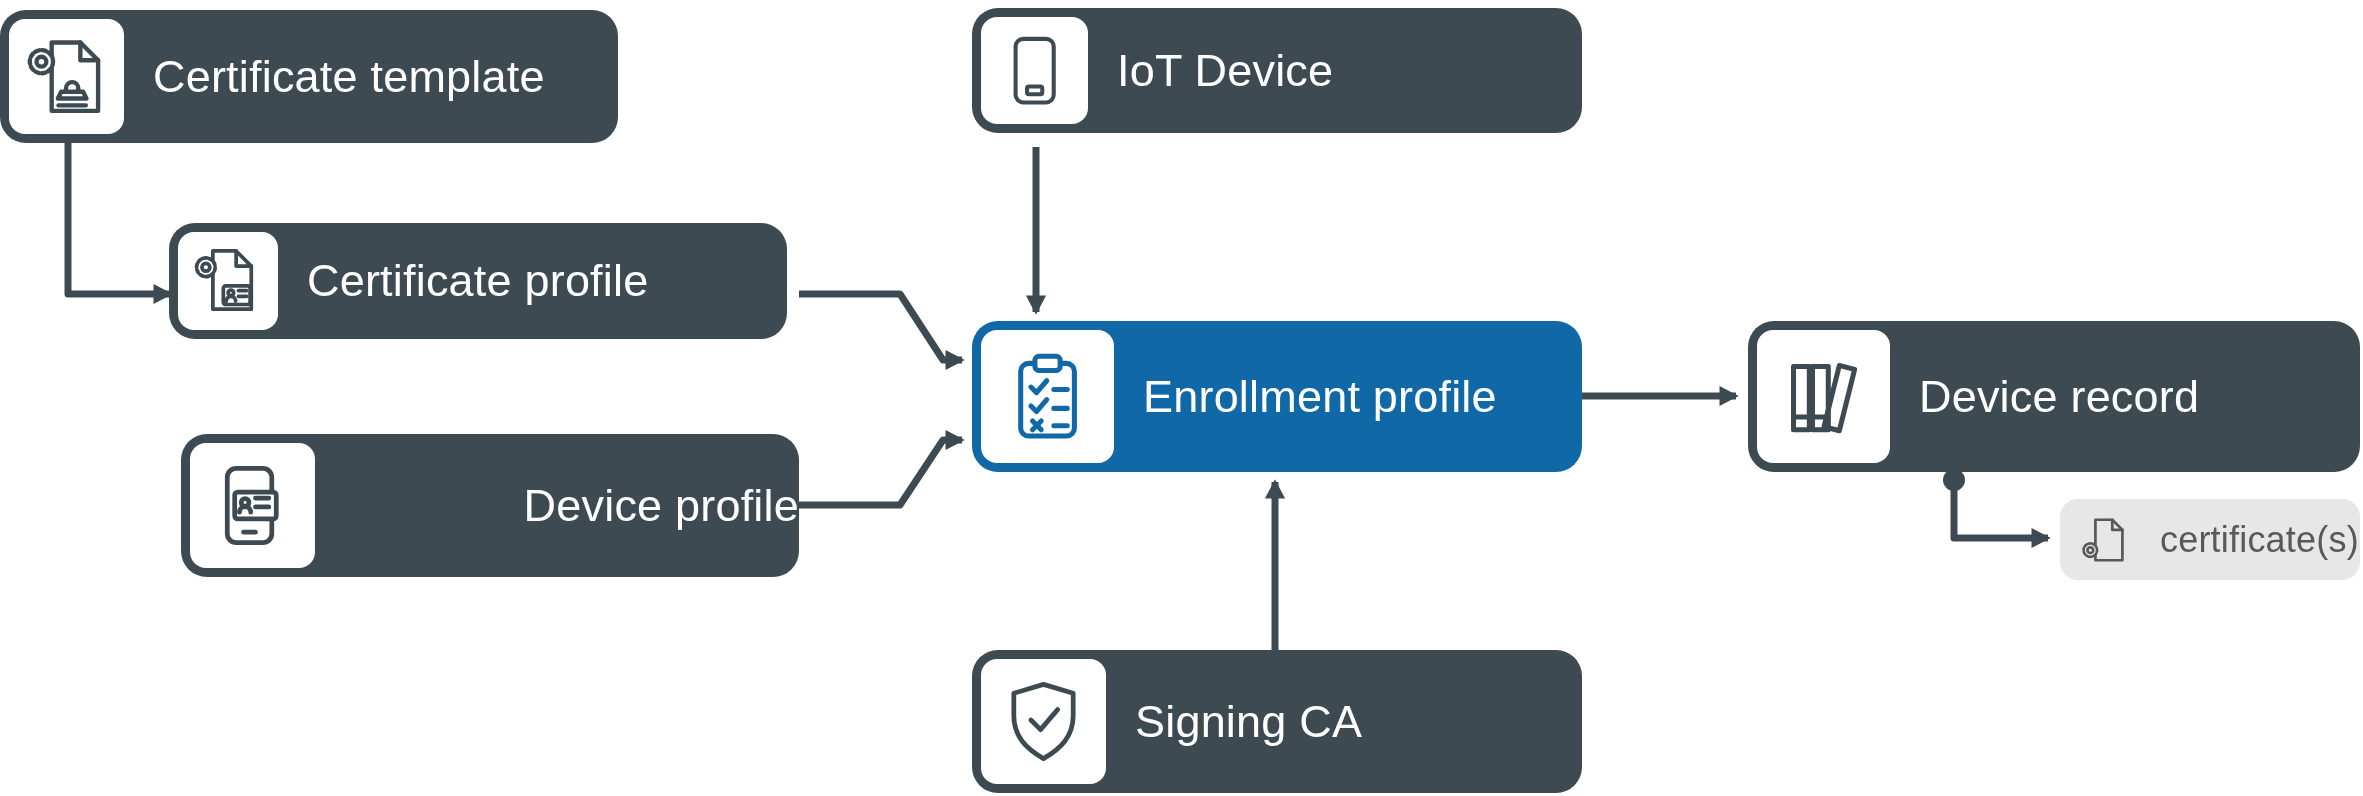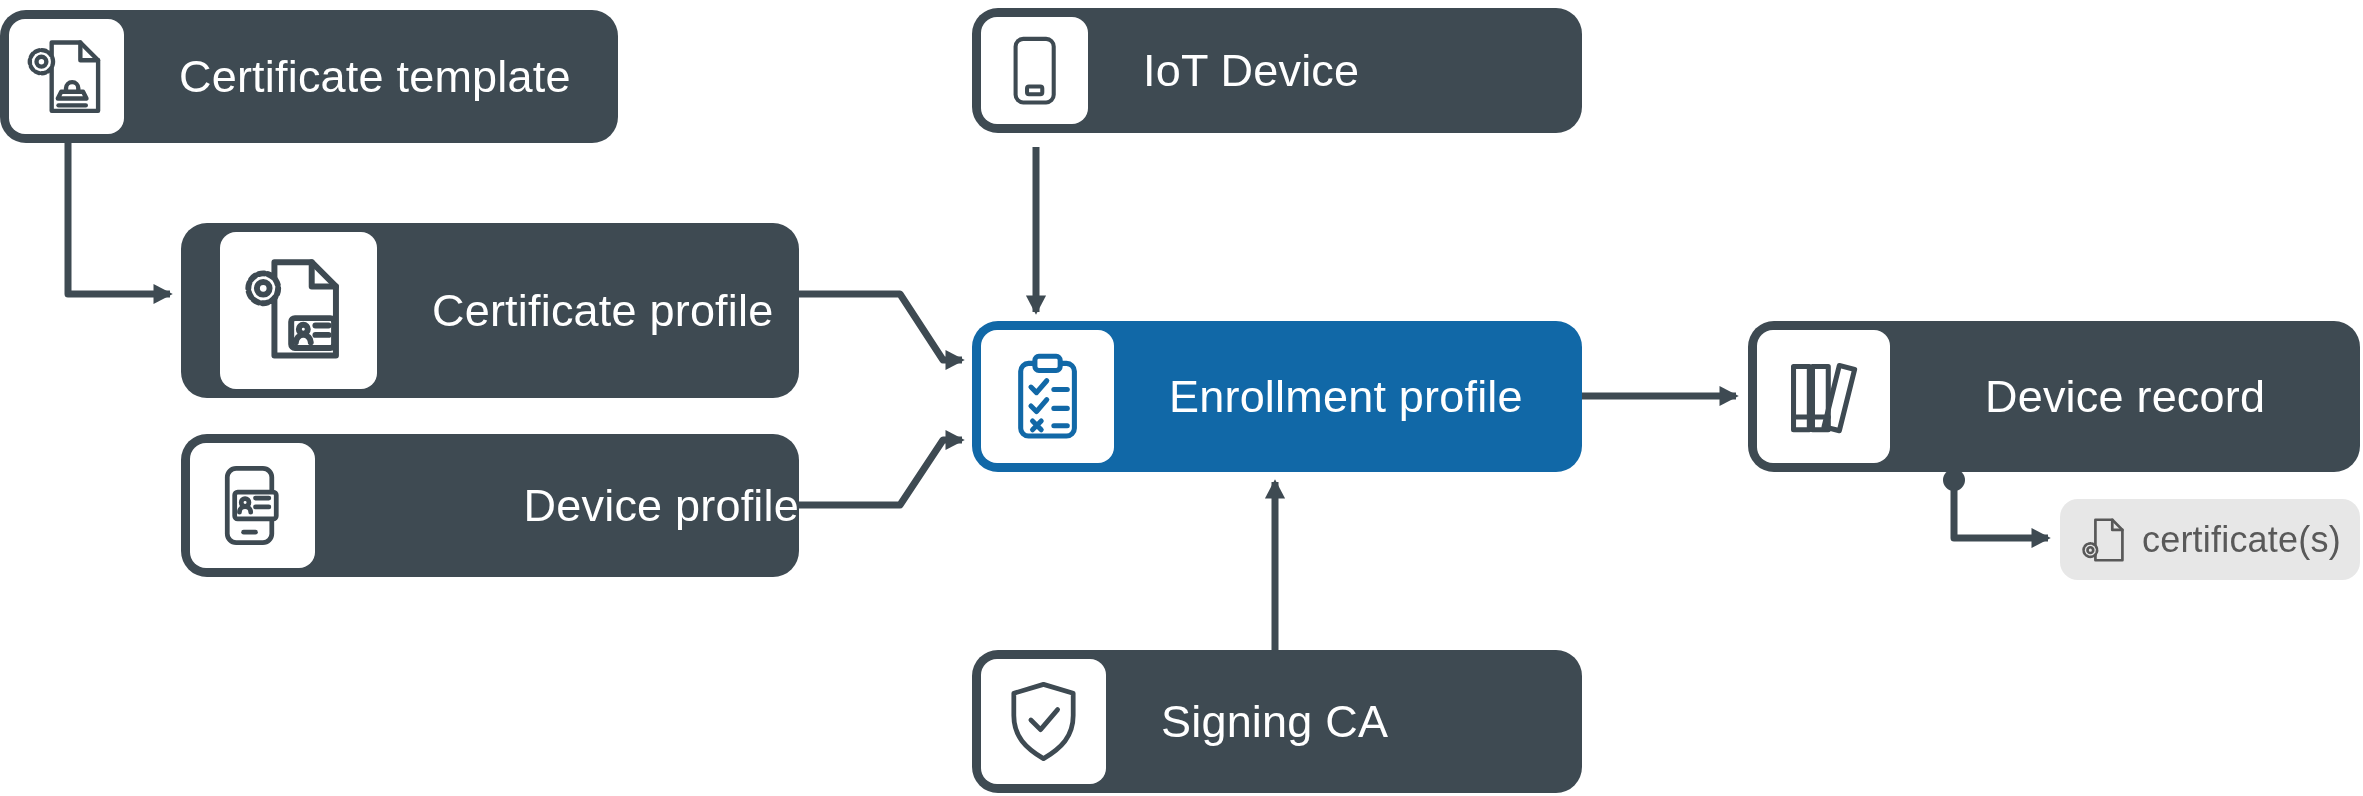--- a/index.html
+++ b/index.html
@@ -30,24 +30,24 @@
   .node.blue .iconbox { color: var(--node-blue, #1168A7); }
   .iconbox svg { width: 76%; height: 76%; }
 
   .icon g {
     fill: none; stroke: currentColor; stroke-width: 3.2;
     stroke-linecap: round; stroke-linejoin: round;
   }
 
   .label {
     color: var(--label-light, #ffffff); font-size: 45px; font-weight: 400;
-    margin-left: 46px; white-space: nowrap; letter-spacing: 0.2px;
+    margin-left: 20px; white-space: nowrap; letter-spacing: 0.2px;
   }
   .node.light .label {
-    color: var(--label-gray, #595959); font-size: 36px; margin-left: 12px;
+    color: var(--label-gray, #595959); font-size: 36px; margin-left: 30px;
   }
   .node.light .smallicon { margin-left: 16px; width: 54px; height: 54px; color: var(--label-gray, #595959); }
 </style>
 </head>
 <body>
 
 <div class="canvas">
 
   <svg class="connectors" viewBox="0 0 2363 796" xmlns="http://www.w3.org/2000/svg">
     <defs>
@@ -75,21 +75,21 @@
         <circle cx="13.5" cy="21" r="3.6"></circle>
         <path d="M31.5 43 v-2.5 a4.5 4.5 0 0 1 9 0 V43"></path>
         <path d="M28 43 h16 l2.5 5 h-21 z"></path>
         <path d="M26 53 h20"></path>
       </g>
         </svg>
     </div>
     <div class="label">Certificate template</div>
   </div>
 
-  <div class="node dark" style="left:181px; top:223px; width:618px; height:175px;padding-left:30px;">
+  <div class="node dark" style="left:169px; top:223px; width:618px; height:116px;">
     <div class="iconbox">
       <svg class="icon" viewBox="0 0 64 64">
           <g>
         <path d="M19 6 H39 L52 19 V56 H19 Z"></path>
         <path d="M39 6 V19 H52"></path>
         <circle cx="13" cy="20" r="8" fill="#ffffff" stroke-dasharray="3 2"></circle>
         <circle cx="13" cy="20" r="3.4"></circle>
         <rect x="28" y="36" width="23" height="16" rx="2" fill="#ffffff"></rect>
         <circle cx="34.5" cy="42" r="2.4"></circle>
         <path d="M30.5 49 a4 4 0 0 1 8 0"></path>
@@ -153,21 +153,21 @@
       <svg class="icon" viewBox="0 0 64 64">
           <g>
         <path d="M32 7 L52 13 V28 C52 42 44 50 32 57 C20 50 12 42 12 28 V13 Z"></path>
         <path d="M23.5 31 l6.5 6.5 L41.5 24"></path>
       </g>
         </svg>
     </div>
     <div class="label">Signing CA</div>
   </div>
 
-  <div class="node dark" style="left:1748px; top:321px; width:612px; height:151px;gap:40px;">
+  <div class="node dark" style="left:1748px; top:321px; width:612px; height:151px;">
     <div class="iconbox">
       <svg class="icon" viewBox="0 0 64 64">
           <g>
         <rect x="13" y="13" width="10" height="40"></rect>
         <rect x="25" y="13" width="10" height="40"></rect>
         <rect x="37" y="13" width="10" height="40" transform="rotate(14 42 33)"></rect>
         <path d="M13 45 h10 M25 45 h10"></path>
       </g>
         </svg>
     </div>

